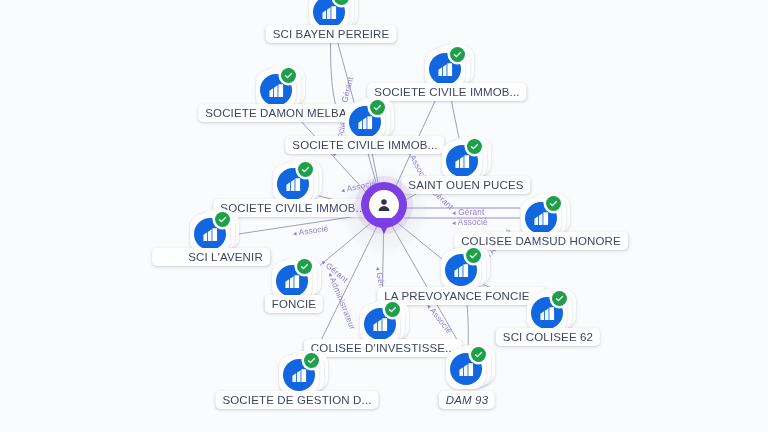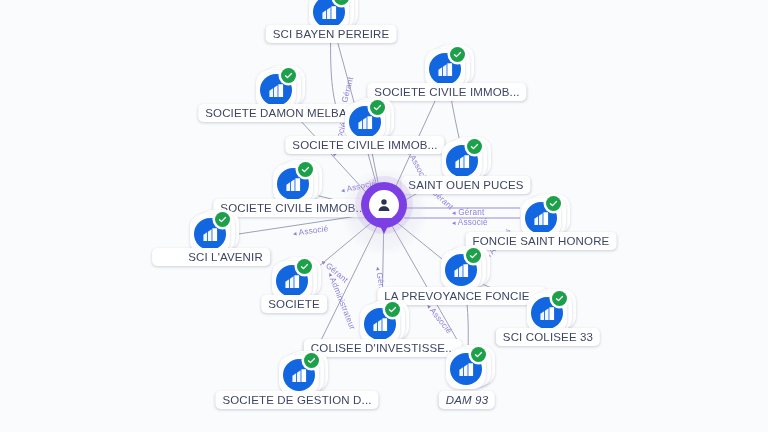--- a/index.html
+++ b/index.html
@@ -280,21 +280,21 @@
             <path d="M2 21V12.3l5.2-3.6V21H2zm6.4 0V8.1l5.1-3.5V21H8.4z" opacity=".95"></path>
             <path d="M14.7 21V3h6.6v18h-6.6zm1.5-15.1h1.4v1.5h-1.4V5.9zm2.6 0h1.4v1.5h-1.4V5.9zm-2.6 3.2h1.4v1.5h-1.4V9.1zm2.6 0h1.4v1.5h-1.4V9.1zm-2.6 3.2h1.4v1.5h-1.4v-1.5zm2.6 0h1.4v1.5h-1.4v-1.5z"></path>
           </svg>
         </div>
         <div class="check">
           <svg width="9" height="9" viewBox="0 0 24 24" fill="none" stroke="#ffffff" stroke-width="3.6" stroke-linecap="round" stroke-linejoin="round">
             <path d="M4 12.5l5.2 5.2L20 6.6"></path>
           </svg>
         </div>
       </div>
-      <div class="lbl" style="left: 541px; top: 232px;">FONCIE SAINT HONORE</div>
+      <div class="lbl" style="left: 541px; top: 232px;">COLISEE DAMSUD HONORE</div>
       <div class="node" style="left: 212px; top: 232px;">
         <div class="stack">
           <i class="s3"></i>
           <i class="s2"></i>
           <i class="s1"></i>
         </div>
         <div class="disc">
           <svg width="17" height="17" viewBox="0 0 24 24" fill="#ffffff">
             <path d="M2 21V12.3l5.2-3.6V21H2zm6.4 0V8.1l5.1-3.5V21H8.4z" opacity=".95"></path>
             <path d="M14.7 21V3h6.6v18h-6.6zm1.5-15.1h1.4v1.5h-1.4V5.9zm2.6 0h1.4v1.5h-1.4V5.9zm-2.6 3.2h1.4v1.5h-1.4V9.1zm2.6 0h1.4v1.5h-1.4V9.1zm-2.6 3.2h1.4v1.5h-1.4v-1.5zm2.6 0h1.4v1.5h-1.4v-1.5z"></path>
@@ -318,21 +318,21 @@
             <path d="M2 21V12.3l5.2-3.6V21H2zm6.4 0V8.1l5.1-3.5V21H8.4z" opacity=".95"></path>
             <path d="M14.7 21V3h6.6v18h-6.6zm1.5-15.1h1.4v1.5h-1.4V5.9zm2.6 0h1.4v1.5h-1.4V5.9zm-2.6 3.2h1.4v1.5h-1.4V9.1zm2.6 0h1.4v1.5h-1.4V9.1zm-2.6 3.2h1.4v1.5h-1.4v-1.5zm2.6 0h1.4v1.5h-1.4v-1.5z"></path>
           </svg>
         </div>
         <div class="check">
           <svg width="9" height="9" viewBox="0 0 24 24" fill="none" stroke="#ffffff" stroke-width="3.6" stroke-linecap="round" stroke-linejoin="round">
             <path d="M4 12.5l5.2 5.2L20 6.6"></path>
           </svg>
         </div>
       </div>
-      <div class="lbl" style="left: 294px; top: 295px;">SOCIETE</div>
+      <div class="lbl" style="left: 294px; top: 295px;">FONCIE</div>
       <div class="node" style="left: 463px; top: 268px;">
         <div class="stack">
           <i class="s3"></i>
           <i class="s2"></i>
           <i class="s1"></i>
         </div>
         <div class="disc">
           <svg width="17" height="17" viewBox="0 0 24 24" fill="#ffffff">
             <path d="M2 21V12.3l5.2-3.6V21H2zm6.4 0V8.1l5.1-3.5V21H8.4z" opacity=".95"></path>
             <path d="M14.7 21V3h6.6v18h-6.6zm1.5-15.1h1.4v1.5h-1.4V5.9zm2.6 0h1.4v1.5h-1.4V5.9zm-2.6 3.2h1.4v1.5h-1.4V9.1zm2.6 0h1.4v1.5h-1.4V9.1zm-2.6 3.2h1.4v1.5h-1.4v-1.5zm2.6 0h1.4v1.5h-1.4v-1.5z"></path>
@@ -356,21 +356,21 @@
             <path d="M2 21V12.3l5.2-3.6V21H2zm6.4 0V8.1l5.1-3.5V21H8.4z" opacity=".95"></path>
             <path d="M14.7 21V3h6.6v18h-6.6zm1.5-15.1h1.4v1.5h-1.4V5.9zm2.6 0h1.4v1.5h-1.4V5.9zm-2.6 3.2h1.4v1.5h-1.4V9.1zm2.6 0h1.4v1.5h-1.4V9.1zm-2.6 3.2h1.4v1.5h-1.4v-1.5zm2.6 0h1.4v1.5h-1.4v-1.5z"></path>
           </svg>
         </div>
         <div class="check">
           <svg width="9" height="9" viewBox="0 0 24 24" fill="none" stroke="#ffffff" stroke-width="3.6" stroke-linecap="round" stroke-linejoin="round">
             <path d="M4 12.5l5.2 5.2L20 6.6"></path>
           </svg>
         </div>
       </div>
-      <div class="lbl" style="left: 548px; top: 328px;">SCI COLISEE 33</div>
+      <div class="lbl" style="left: 548px; top: 328px;">SCI COLISEE 62</div>
       <div class="node" style="left: 382px; top: 322px;">
         <div class="stack">
           <i class="s3"></i>
           <i class="s2"></i>
           <i class="s1"></i>
         </div>
         <div class="disc">
           <svg width="17" height="17" viewBox="0 0 24 24" fill="#ffffff">
             <path d="M2 21V12.3l5.2-3.6V21H2zm6.4 0V8.1l5.1-3.5V21H8.4z" opacity=".95"></path>
             <path d="M14.7 21V3h6.6v18h-6.6zm1.5-15.1h1.4v1.5h-1.4V5.9zm2.6 0h1.4v1.5h-1.4V5.9zm-2.6 3.2h1.4v1.5h-1.4V9.1zm2.6 0h1.4v1.5h-1.4V9.1zm-2.6 3.2h1.4v1.5h-1.4v-1.5zm2.6 0h1.4v1.5h-1.4v-1.5z"></path>

